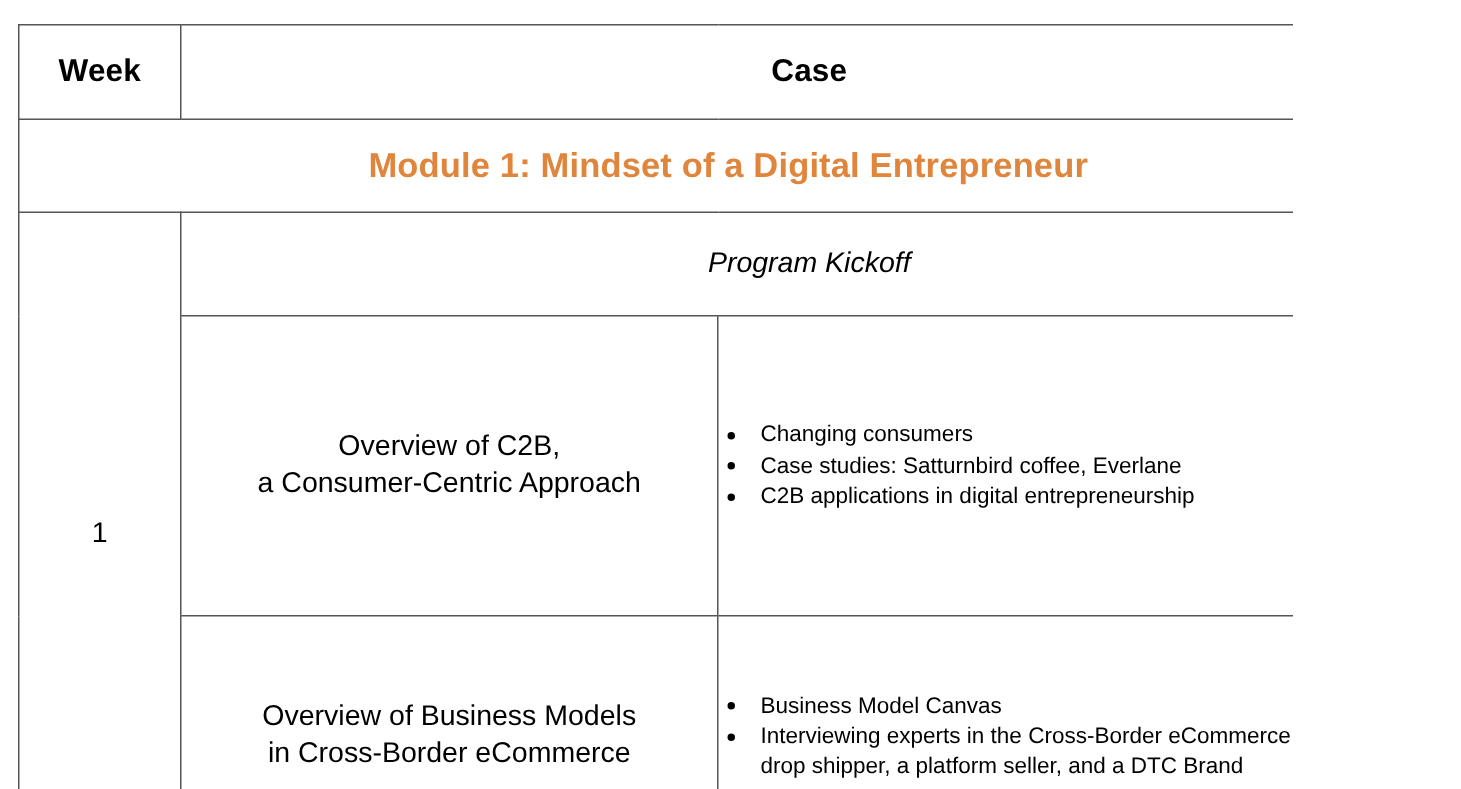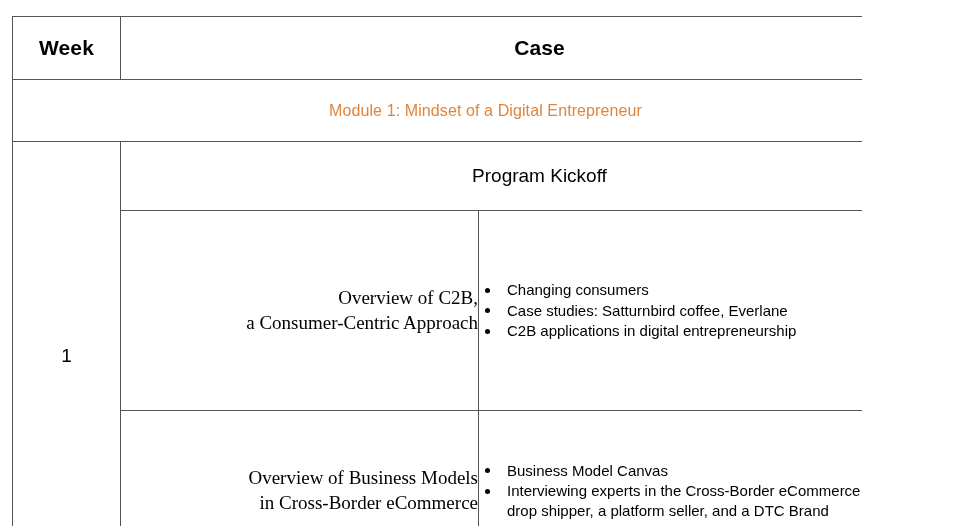--- a/index.html
+++ b/index.html
@@ -56,47 +56,47 @@
     padding: 0 4px;
   }
 
   
   .module-cell {
     text-align: center;
     height: 61px;
     padding: 0 4px;
   }
   .module-text {
-    font-weight: normal;
-    font-size: 16px;
+    font-weight: bold;
+    font-size: 23px;
     letter-spacing: 0.1px;
   }
 
   
   .week-cell {
     text-align: center;
     font-size: 19px;
     vertical-align: middle;
   }
 
   
   .kickoff-cell {
     text-align: center;
     font-size: 19px;
     height: 68px;
     padding: 0 4px;
+    font-style: italic;
   }
 
   
   .topic-title {
-    text-align: right;
+    text-align: center;
     font-size: 19px;
     line-height: 1.28;
     padding: 8px 12px;
-    font-family: Liberation Serif, serif;
   }
 
   
   .bullets-cell {
     padding: 14px 10px 14px 14px;
     vertical-align: top;
   }
   .bullets {
     list-style: none;
     margin: 4px;

